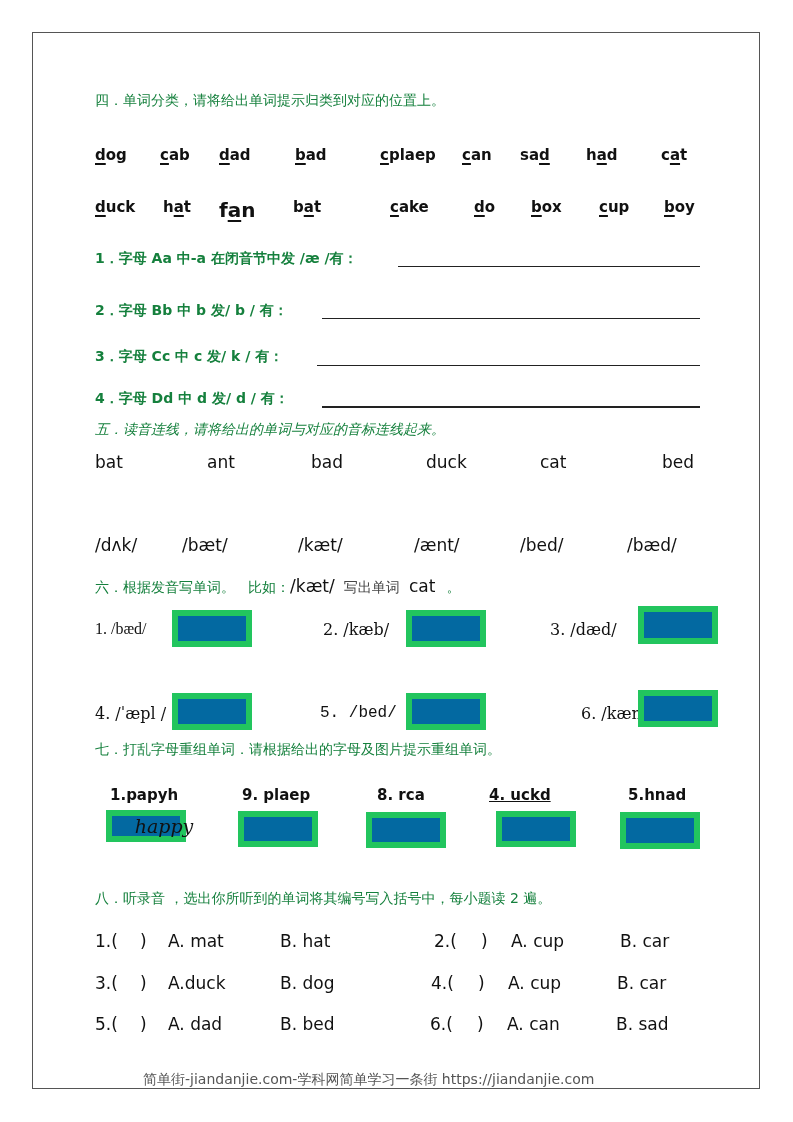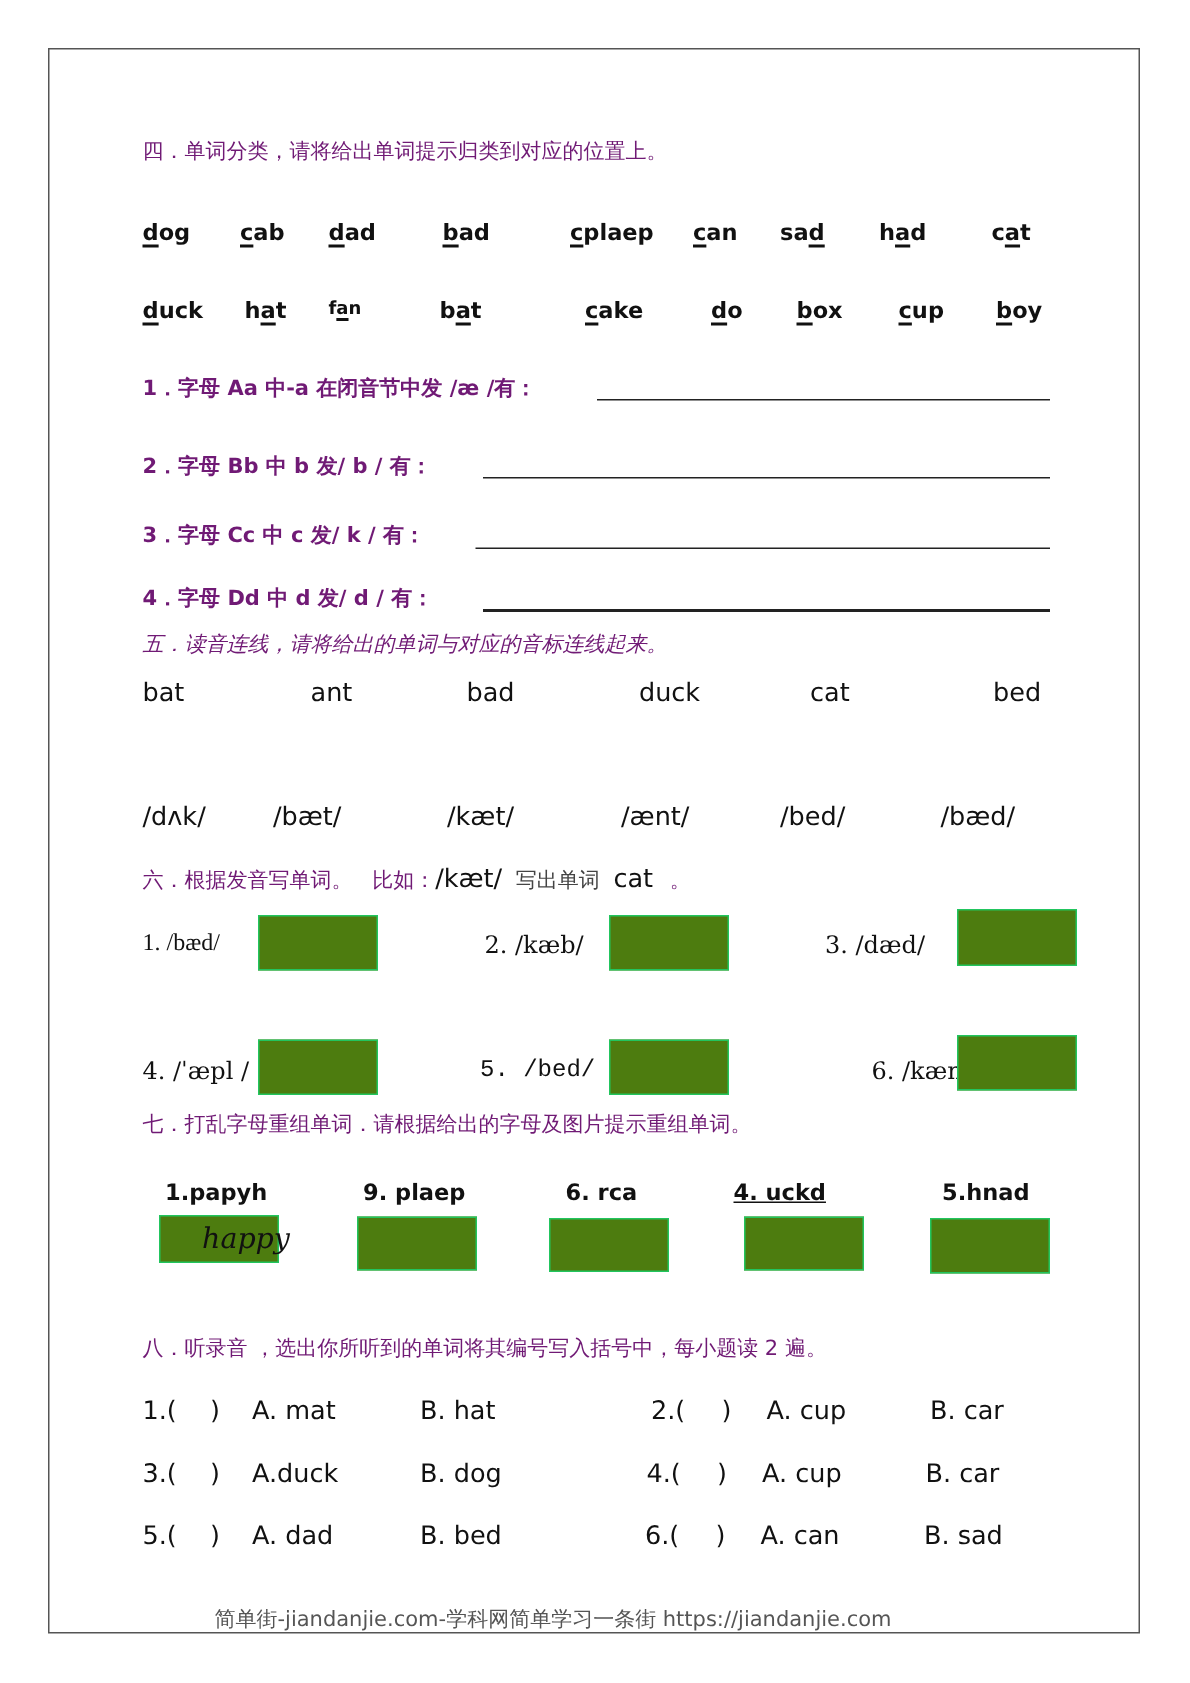--- a/index.html
+++ b/index.html
@@ -1,26 +1,26 @@
 <!DOCTYPE html>
 <html><head>
 <meta charset="utf-8">
 <style>
   html, body { margin:0; padding:0; background:#ffffff; }
   body { width:793px; height:1122px; position:relative; overflow:hidden;
          font-family:"DejaVu Sans", sans-serif; color:#111; }
   .page-border { position:absolute; left:32px; top:32px; width:728px; height:1057px;
                  border:1.5px solid #555; box-sizing:border-box; }
   .abs { position:absolute; white-space:nowrap; }
-  .cn { font-family:"DejaVu Sans", sans-serif; font-size:14px; color:#701a75; }
+  .cn { font-family:"DejaVu Sans", sans-serif; font-size:14px; color:#15803d; }
   .en { font-family:"DejaVu Sans", sans-serif; font-size:15px; }
   .bold { font-weight:bold; }
   .word u { text-decoration:underline; text-underline-offset:3px; text-decoration-thickness:1.5px; }
   .line { position:absolute; border-bottom:1px solid #222; height:0; }
-  .box { position:absolute; border:1px solid #22c55e; box-sizing:border-box; background:#4d7c0f;padding-left:36px; }
+  .box { position:absolute; border:6px solid #22c55e; box-sizing:border-box; background:#0369a1;padding-left:36px; }
   .serif { font-family:"DejaVu Serif", serif; }
   .happy { font-family:"DejaVu Serif", serif; font-style:italic; font-size:19px;
            display:flex; align-items:center; justify-content:center; }
   .footer { font-size:14px; color:#555; font-family:"DejaVu Sans", sans-serif; }
 </style>
 </head>
 <body>
 
 <div class="page-border"></div>
 
@@ -33,21 +33,21 @@
     <div class="abs en bold word" style="left: 295px; top: 146px; font-size: 15px;"><span></span><u>b</u><span>ad</span></div>
     <div class="abs en bold word" style="left: 380px; top: 146px; font-size: 15px;"><span></span><u>c</u><span>plaep</span></div>
     <div class="abs en bold word" style="left: 462px; top: 146px; font-size: 15px;"><span></span><u>c</u><span>an</span></div>
     <div class="abs en bold word" style="left: 520px; top: 146px; font-size: 15px;"><span>sa</span><u>d</u><span></span></div>
     <div class="abs en bold word" style="left: 586px; top: 146px; font-size: 15px;"><span>h</span><u>a</u><span>d</span></div>
     <div class="abs en bold word" style="left: 661px; top: 146px; font-size: 15px;"><span>c</span><u>a</u><span>t</span></div>
   </div>
 <div id="row2">
     <div class="abs en bold word" style="left: 95px; top: 198px; font-size: 15px;"><span></span><u>d</u><span>uck</span></div>
     <div class="abs en bold word" style="left: 163px; top: 198px; font-size: 15px;"><span>h</span><u>a</u><span>t</span></div>
-    <div class="abs en bold word" style="left: 219px; top: 198px; font-size: 12px;"><span>f</span><u>a</u><span>n</span></div>
+    <div class="abs en bold word" style="left: 219px; top: 198px; font-size: 20px;"><span>f</span><u>a</u><span>n</span></div>
     <div class="abs en bold word" style="left: 293px; top: 198px; font-size: 15px;"><span>b</span><u>a</u><span>t</span></div>
     <div class="abs en bold word" style="left: 390px; top: 198px; font-size: 15px;"><span></span><u>c</u><span>ake</span></div>
     <div class="abs en bold word" style="left: 474px; top: 198px; font-size: 15px;"><span></span><u>d</u><span>o</span></div>
     <div class="abs en bold word" style="left: 531px; top: 198px; font-size: 15px;"><span></span><u>b</u><span>ox</span></div>
     <div class="abs en bold word" style="left: 599px; top: 198px; font-size: 15px;"><span></span><u>c</u><span>up</span></div>
     <div class="abs en bold word" style="left: 664px; top: 198px; font-size: 15px;"><span></span><u>b</u><span>oy</span></div>
   </div>
 
 <div class="abs cn bold" style="left:95px;top:250px;font-size:14px;">1．字母 Aa 中-a 在闭音节中发 /æ /有：</div>
 <div class="line" style="left:398px;top:266px;width:302px;"></div>
@@ -99,21 +99,21 @@
 <div class="box" style="left:638px;top:690px;width:80px;height:37px;"></div>
 
 <div class="abs cn" style="left:95px;top:741px;">七．打乱字母重组单词．请根据给出的字母及图片提示重组单词。</div>
 
 <div class="abs en bold" style="left:110px;top:786px;font-size:15px;">1.papyh</div>
 <div class="box happy" style="left:106px;top:810px;width:80px;height:32px;">happy</div>
 
 <div class="abs en bold" style="left:242px;top:786px;font-size:15px;">9. plaep</div>
 <div class="box" style="left:238px;top:811px;width:80px;height:36px;"></div>
 
-<div class="abs en bold" style="left:377px;top:786px;font-size:15px;">6. rca</div>
+<div class="abs en bold" style="left:377px;top:786px;font-size:15px;">8. rca</div>
 <div class="box" style="left:366px;top:812px;width:80px;height:36px;"></div>
 
 <div class="abs en bold" style="left:489px;top:786px;font-size:15px;text-decoration:underline;">4. uckd</div>
 <div class="box" style="left:496px;top:811px;width:80px;height:36px;"></div>
 
 <div class="abs en bold" style="left:628px;top:786px;font-size:15px;">5.hnad</div>
 <div class="box" style="left:620px;top:812px;width:80px;height:37px;"></div>
 
 <div class="abs cn" style="left:95px;top:890px;">八．听录音 ，选出你所听到的单词将其编号写入括号中，每小题读 2 遍。</div>
 

